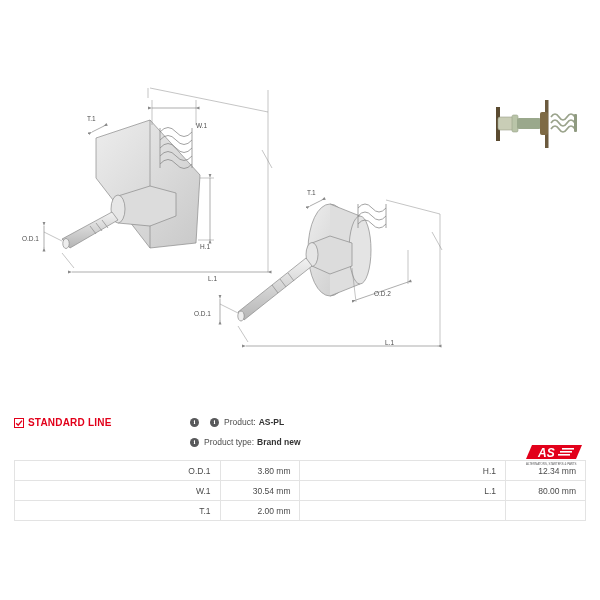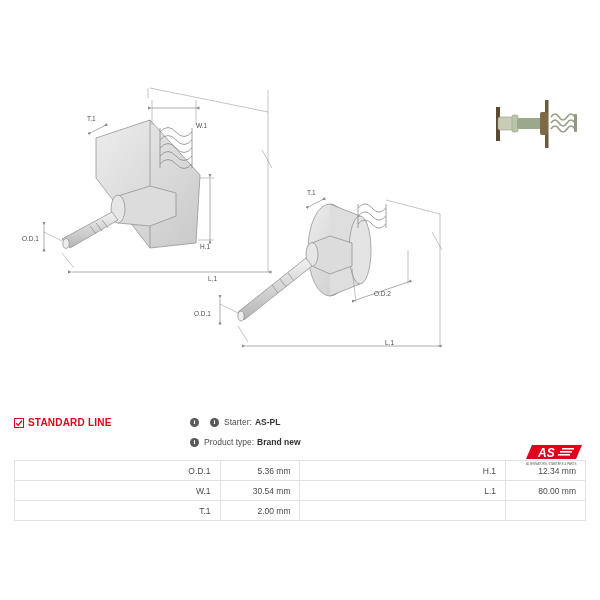--- a/index.html
+++ b/index.html
@@ -284,21 +284,21 @@
           </svg>
         </span>
         <span class="std-line">STANDARD LINE</span>
       </div>
     </div>
 
     <div class="info-right">
       <div class="info-row">
         <i class="i-icon">i</i>
         <i class="i-icon" style="margin-left:6px;">i</i>
-        <span class="lbl">Starter:</span>
+        <span class="lbl">Product:</span>
         <span class="val-bold">AS-PL</span>
       </div>
       <div class="info-row">
         <i class="i-icon">i</i>
         <span class="lbl">Product type:</span>
         <span class="val-bold">Brand new</span>
       </div>
 
       <div class="as-logo">
         <svg width="62" height="26" viewBox="0 0 62 26">
@@ -312,21 +312,21 @@
           <text x="2" y="22" font-family="Liberation Sans, sans-serif" font-size="2.9" fill="#58595b">ALTERNATORS, STARTERS &amp; PARTS</text>
         </svg>
       </div>
     </div>
   </div>
 
   <table class="spec-table">
     <tbody>
       <tr>
         <td class="k">O.D.1</td>
-        <td class="v">5.36 mm</td>
+        <td class="v">3.80 mm</td>
         <td class="k">H.1</td>
         <td class="v">12.34 mm</td>
       </tr>
       <tr>
         <td class="k">W.1</td>
         <td class="v">30.54 mm</td>
         <td class="k">L.1</td>
         <td class="v">80.00 mm</td>
       </tr>
       <tr>

